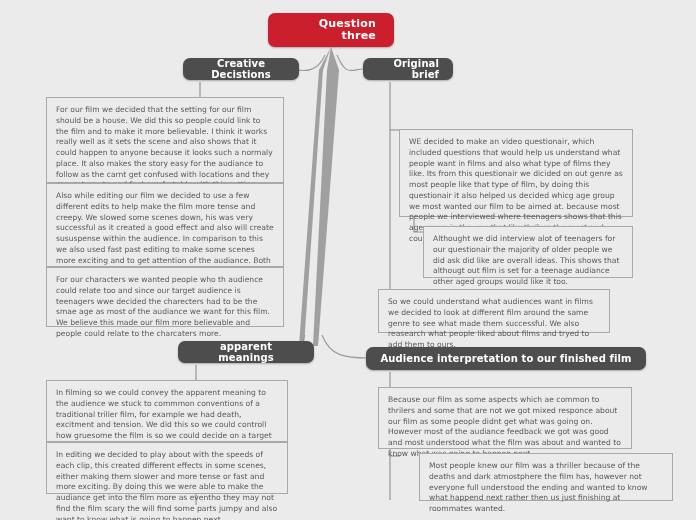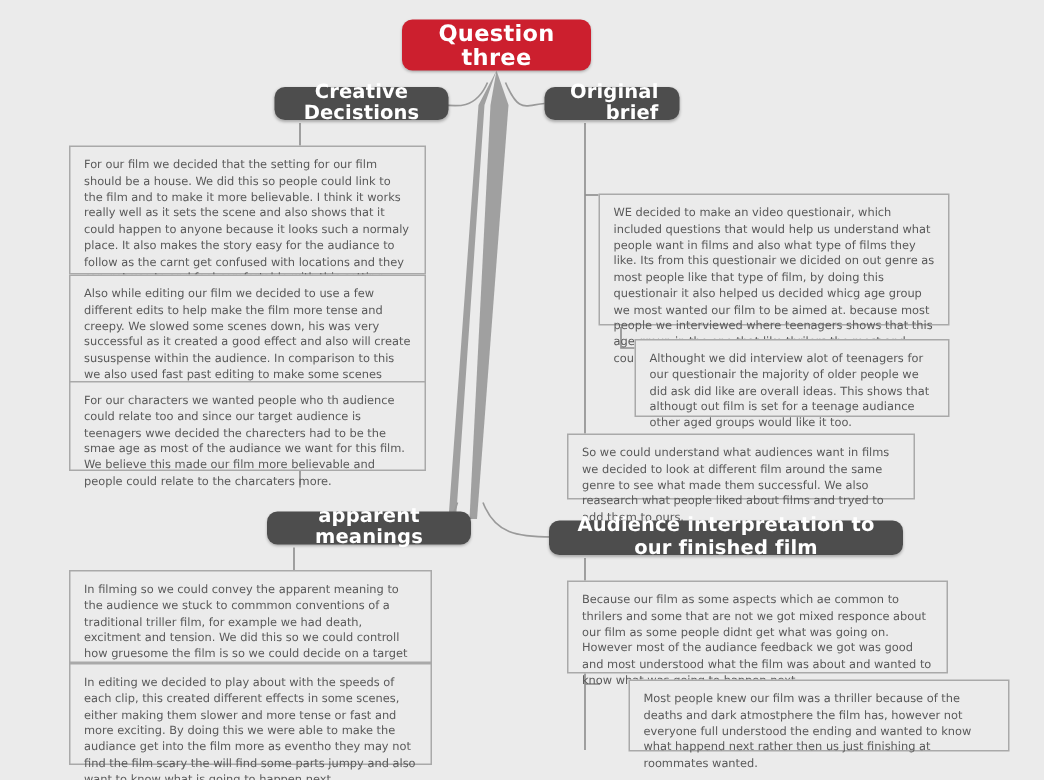--- a/index.html
+++ b/index.html
@@ -31,27 +31,28 @@
     display: flex;
     align-items: center;
     justify-content: center;
     text-align: center;
     line-height: 1.1;
     box-shadow: 0 1px 2px rgba(0,0,0,0.28);
     z-index: 5;
   }
   .node-root {
     background: #cc1f2e;
-    font-size: 15px;
+    font-size: 11px;
     letter-spacing: 0.2px;
     padding: 0 18px;
+    text-align: right;
   }
   .node-branch {
     background: #4d4d4d;
-    font-size: 13px;
+    font-size: 10px;
     letter-spacing: 0.1px;
     padding: 0 14px;
   }
 
   
   .textbox {
     position: absolute;
     background: #ebebeb;
     border: 1px solid #a9a9a9;
     color: #595959;
@@ -109,21 +110,21 @@
   </div>
 
   <div class="textbox" style="left:46px; top:97px; width:238px; height:86px;">
     <span>For our film we decided that the setting for our film should be a house. We did this so people could link to the film and to make it more believable. I think it works really well as it sets the scene and also shows that it could happen to anyone because it looks such a normaly place. It also makes the story easy for the audiance to follow as the carnt get confused with locations and they can get use to and feel comfortable with this setting.</span>
   </div>
 
   <div class="textbox" style="left:46px; top:183px; width:238px; height:84px;">
     <span>Also while editing our film we decided to  use a few different edits to help make the film more tense and creepy. We slowed some scenes down, his was very successful as it created a good effect and also will create sususpense within the audience. In comparison to this we also used fast past editing to make some scenes more exciting and to get attention of the audiance. Both effets are good and create good moods for a thriller film.</span>
   </div>
 
-  <div class="textbox" style="left:46px; top:254px; width:238px; height:60px;">
+  <div class="textbox" style="left:46px; top:267px; width:238px; height:60px;">
     <span>For our characters we wanted people who th audience could relate too and since our target audience is teenagers wwe decided the charecters had to be the smae age as most of the audiance we want for this film. We believe this made our film more believable and people could relate to the charcaters more.</span>
   </div>
 
   <div class="node node-branch" style="left:363px; top:58px; width:90px; height:22px;text-align:right;">
     <span>Original brief</span>
   </div>
 
   <div class="textbox" style="left:399px; top:129px; width:234px; height:88px;">
     <span>WE decided to make an video questionair, which included questions that would help us understand what people want in films and also what type of films they like. Its from this questionair we dicided on out genre as most people like that type of film, by doing this questionair it also helped us decided whicg age group we most wanted our film to be aimed at. because most people we interviewed where teenagers shows that this age group in the one that like thrilers the most and could relate to our film the best.</span>
   </div>
@@ -137,25 +138,25 @@
   </div>
 
   <div class="node node-branch" style="left:178px; top:341px; width:136px; height:22px;">
     <span>apparent meanings</span>
   </div>
 
   <div class="textbox" style="left:46px; top:380px; width:242px; height:62px;">
     <span>In filming so we could convey the apparent meaning to the audience we stuck to commmon conventions of a traditional triller film, for example we had death, excitment and tension. We did this so we could controll how gruesome the film is so we could decide on a target audience for out film.</span>
   </div>
 
-  <div class="textbox" style="left:46px; top:442px; width:242px; height:68px;">
+  <div class="textbox" style="left:46px; top:442px; width:242px; height:52px;">
     <span>In editing we decided to play about with the speeds of each clip, this created different effects in some scenes, either making them slower and more tense or fast and more exciting. By doing this we were able to make the audiance get into the film more as eventho they may not find the film scary the will find some parts jumpy and also want to know what is going to happen next.</span>
   </div>
 
-  <div class="node node-branch" style="left:366px; top:347px; width:236px; height:23px;">
+  <div class="node node-branch" style="left:366px; top:347px; width:280px; height:23px;">
     <span>Audience interpretation to our finished film</span>
   </div>
 
   <div class="textbox" style="left:378px; top:387px; width:254px; height:62px;">
     <span>Because our film as some aspects which ae common to thrilers and some that are not we got mixed responce about our film as some people didnt get what was going on. However most of the audiance feedback we got was good and most understood what the film was about and wanted to know what was going to happen next.</span>
   </div>
 
   <div class="textbox" style="left:378px; top:453px; width:254px; height:48px;margin-left:41px;">
     <span>Most people knew our film was a thriller because of the deaths and dark atmostphere the film has, however not everyone full understood the ending and wanted to know what happend next rather then us just finishing at roommates wanted.</span>
   </div>

